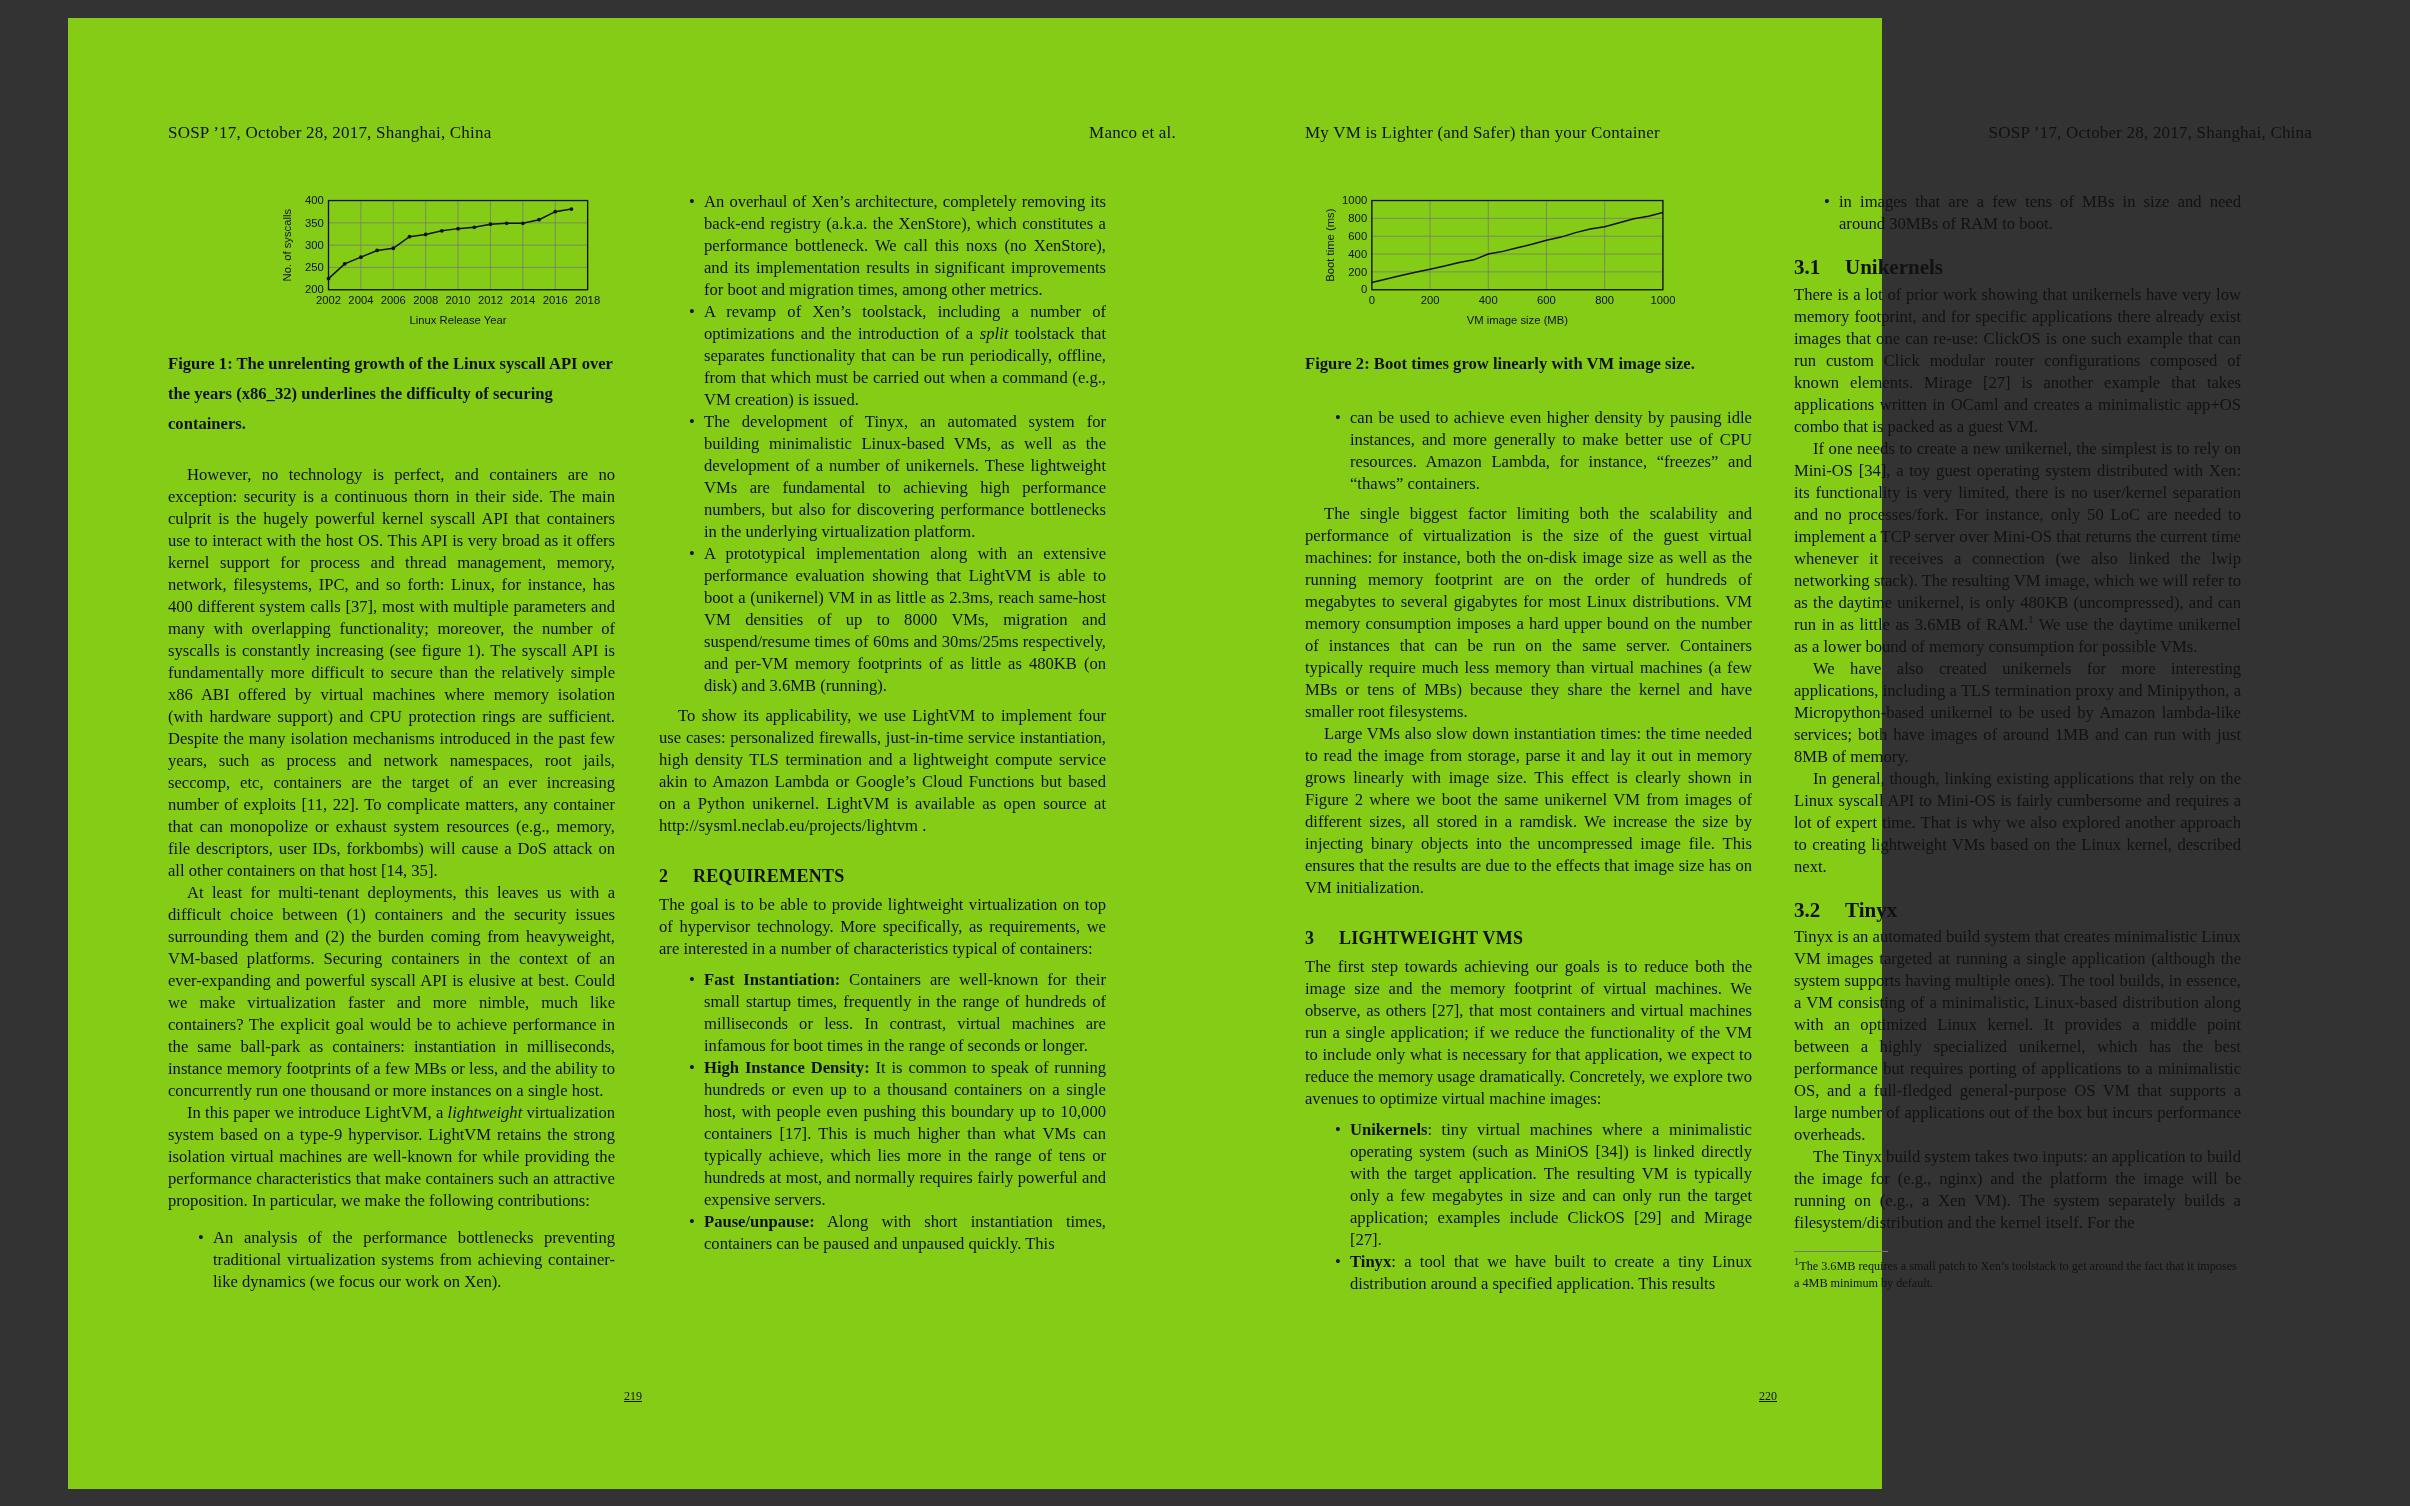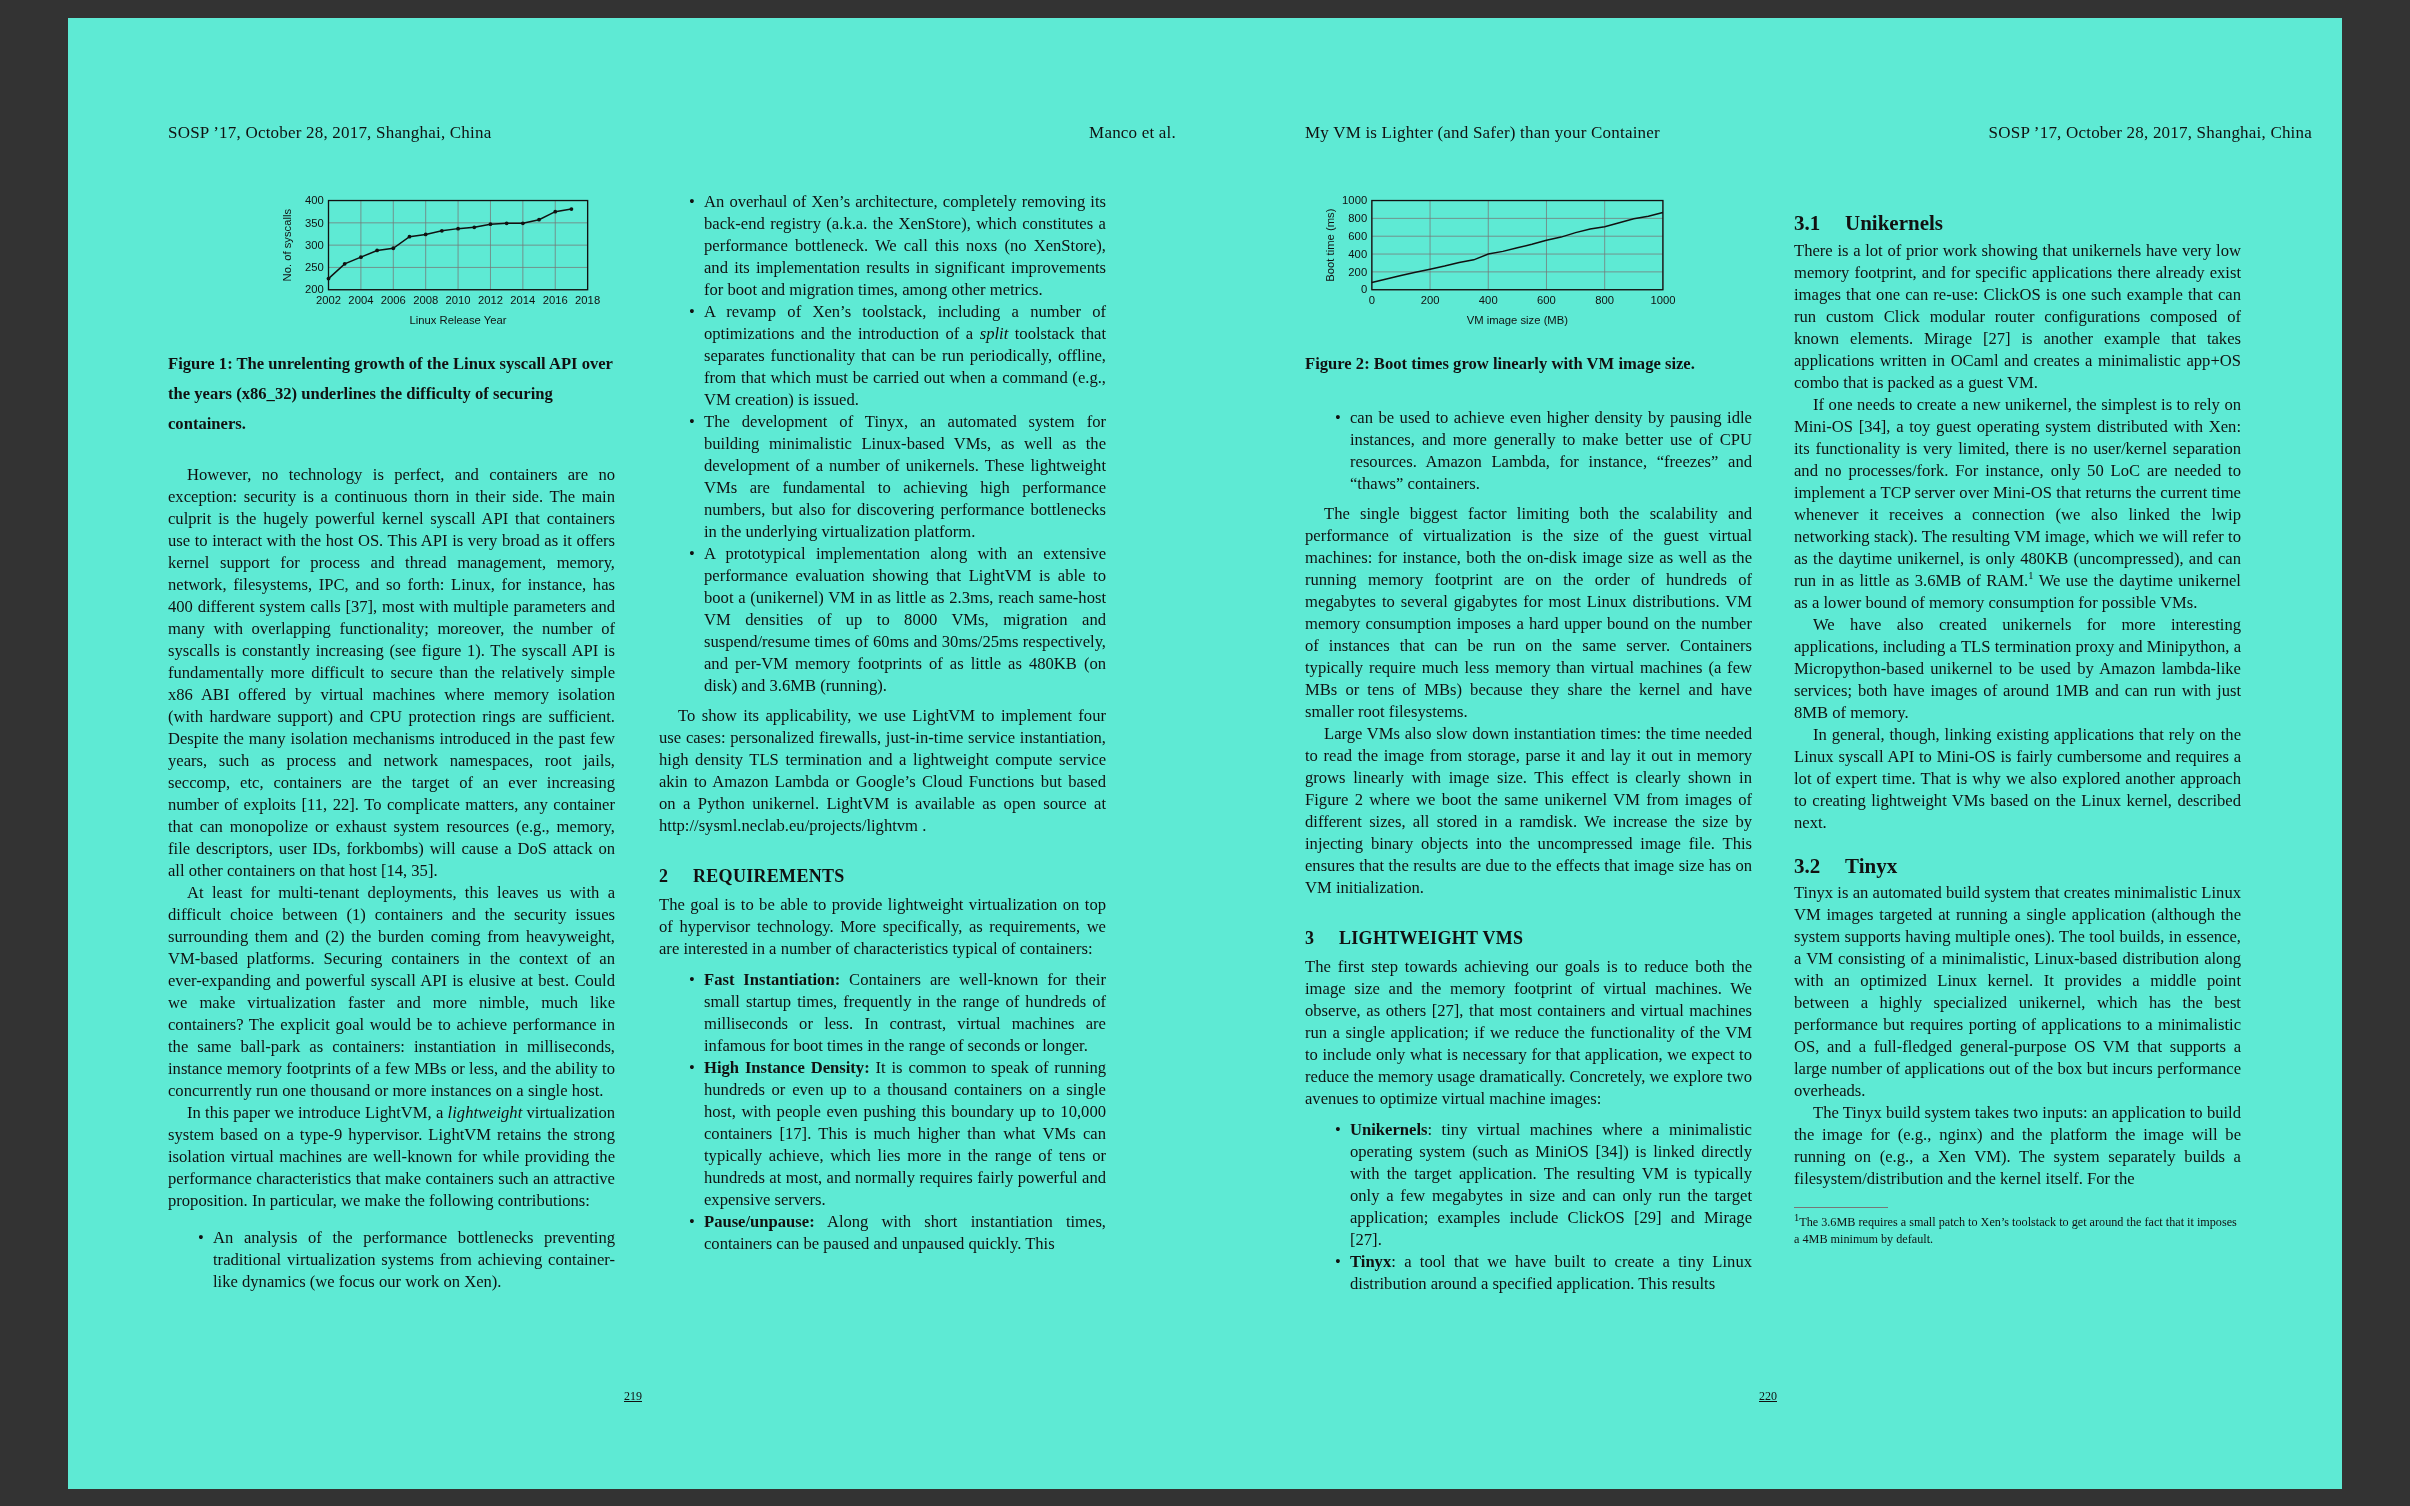--- a/index.html
+++ b/index.html
@@ -1,17 +1,17 @@
 <!DOCTYPE html>
 <html style="font-size:15px"><head>
 <meta charset="utf-8">
 <style>
   html, body { margin:0; padding:0; }
   body { width:2411px; height:1507px; background:#333333; position:relative; overflow:hidden; font-family:"DejaVu Serif","Liberation Serif",serif; color:#111; }
-  .sheet { position:absolute; left:68px; top:18px; width:2274px; height:1471px; background:#5eead4; }
+  .sheet { position:absolute; left:68px; top:18px; width:1814px; height:1471px; background:#84cc16; }
   .page { position:absolute; top:0; height:1471px; }
   .page-left { left:0; width:1137px; }
   .page-right { left:1137px; width:1137px; }
   .runhead { position:absolute; top:105px; font-family:"Liberation Serif",serif; font-size:17px; letter-spacing:0.2px; }
   .col { position:absolute; width:447px; font-family:"Liberation Serif",serif; font-size:16.6px; line-height:22px; text-align:justify; hyphens:auto; }
   .col p { margin:0; text-indent:19px; }
   .col p.noindent { text-indent:0; }
   .col ul { margin:3.8px 0 0 0; padding-left:45px; list-style:none; }
   .col li { position:relative; margin:0; }
   .col li::before { content:"•"; position:absolute; left:-15px; top:0; }
@@ -169,20 +169,23 @@
       <p>Large VMs also slow down instantiation times: the time needed to read the image from storage, parse it and lay it out in memory grows linearly with image size. This effect is clearly shown in Figure 2 where we boot the same unikernel VM from images of different sizes, all stored in a ramdisk. We increase the size by injecting binary objects into the uncompressed image file. This ensures that the results are due to the effects that image size has on VM initialization.</p>
       <h2 class="sec"><span class="num">3</span><span>LIGHTWEIGHT VMS</span></h2>
       <p class="noindent">The first step towards achieving our goals is to reduce both the image size and the memory footprint of virtual machines. We observe, as others [27], that most containers and virtual machines run a single application; if we reduce the functionality of the VM to include only what is necessary for that application, we expect to reduce the memory usage dramatically. Concretely, we explore two avenues to optimize virtual machine images:</p>
       <ul style="margin-top:9.4px;">
         <li><b>Unikernels</b><span>: tiny virtual machines where a minimalistic operating system (such as MiniOS [34]) is linked directly with the target application. The resulting VM is typically only a few megabytes in size and can only run the target application; examples include ClickOS [29] and Mirage [27].</span></li>
         <li><b>Tinyx</b><span>: a tool that we have built to create a tiny Linux distribution around a specified application. This results</span></li>
       </ul>
     </div>
 
     <div class="col" style="left:589px; top:173px;">
+      <ul class="first">
+        <li class="cont">in images that are a few tens of MBs in size and need around 30MBs of RAM to boot.</li>
+      </ul>
       <h3 class="sub"><span class="num">3.1</span><span>Unikernels</span></h3>
       <p class="noindent">There is a lot of prior work showing that unikernels have very low memory footprint, and for specific applications there already exist images that one can re-use: ClickOS is one such example that can run custom Click modular router configurations composed of known elements. Mirage [27] is another example that takes applications written in OCaml and creates a minimalistic app+OS combo that is packed as a guest VM.</p>
       <p><span>If one needs to create a new unikernel, the simplest is to rely on Mini-OS [34], a toy guest operating system distributed with Xen: its functionality is very limited, there is no user/kernel separation and no processes/fork. For instance, only 50 LoC are needed to implement a TCP server over Mini-OS that returns the current time whenever it receives a connection (we also linked the lwip networking stack). The resulting VM image, which we will refer to as the daytime unikernel, is only 480KB (uncompressed), and can run in as little as 3.6MB of RAM.</span><sup>1</sup><span> We use the daytime unikernel as a lower bound of memory consumption for possible VMs.</span></p>
       <p>We have also created unikernels for more interesting applications, including a TLS termination proxy and Minipython, a Micropython-based unikernel to be used by Amazon lambda-like services; both have images of around 1MB and can run with just 8MB of memory.</p>
       <p>In general, though, linking existing applications that rely on the Linux syscall API to Mini-OS is fairly cumbersome and requires a lot of expert time. That is why we also explored another approach to creating lightweight VMs based on the Linux kernel, described next.</p>
       <h3 class="sub"><span class="num">3.2</span><span>Tinyx</span></h3>
       <p class="noindent">Tinyx is an automated build system that creates minimalistic Linux VM images targeted at running a single application (although the system supports having multiple ones). The tool builds, in essence, a VM consisting of a minimalistic, Linux-based distribution along with an optimized Linux kernel. It provides a middle point between a highly specialized unikernel, which has the best performance but requires porting of applications to a minimalistic OS, and a full-fledged general-purpose OS VM that supports a large number of applications out of the box but incurs performance overheads.</p>
       <p>The Tinyx build system takes two inputs: an application to build the image for (e.g., nginx) and the platform the image will be running on (e.g., a Xen VM). The system separately builds a filesystem/distribution and the kernel itself. For the</p>
       <div class="footnote-rule"></div>
       <div class="footnote"><sup>1</sup><span>The 3.6MB requires a small patch to Xen’s toolstack to get around the fact that it imposes a 4MB minimum by default.</span></div>

